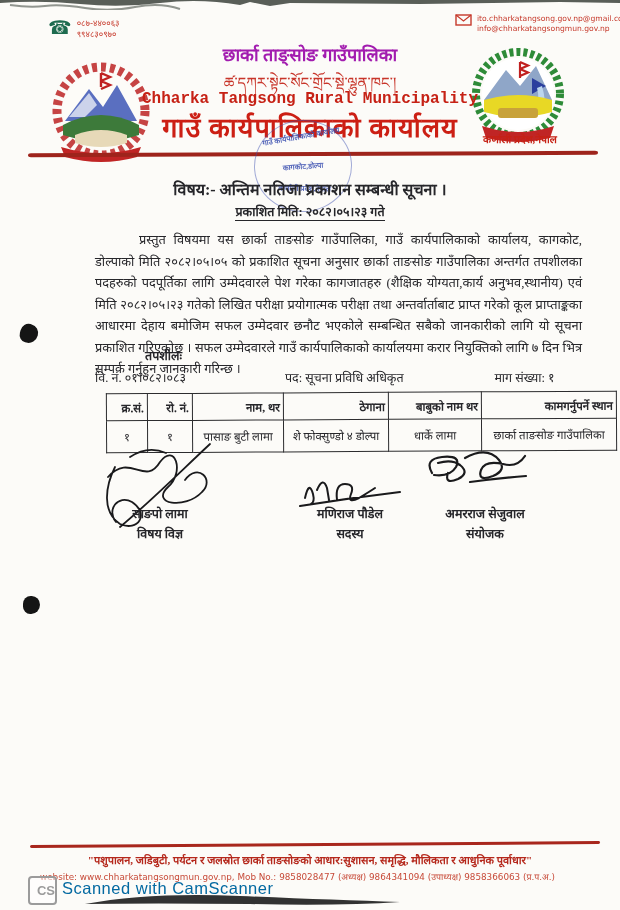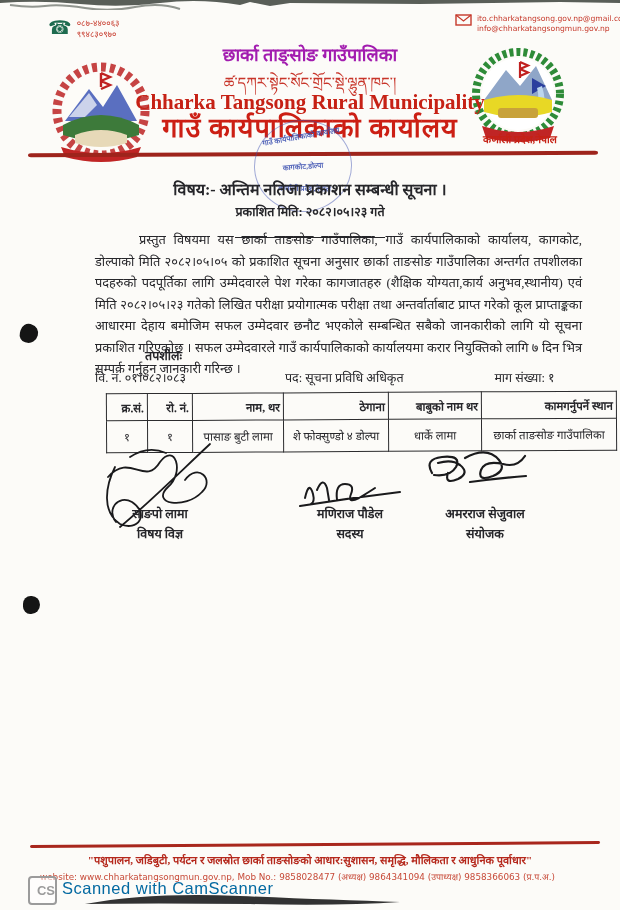--- a/index.html
+++ b/index.html
@@ -13,32 +13,32 @@
   .center{text-align:center;}
   
   .phone-block{left:48px;top:18px;display:flex;gap:5px;align-items:flex-start;}
   .phone-glyph{font-size:19px;color:#1d6b4f;line-height:20px;}
   .phone-nums{font-size:8.5px;line-height:11px;color:#c6392b;font-family:"DejaVu Sans",sans-serif;}
   .email-block{left:455px;top:14px;display:flex;gap:5px;align-items:flex-start;}
   .email-lines{font-size:7.6px;line-height:10px;color:#c6392b;font-family:"DejaVu Sans",sans-serif;}
   
   .title-np{left:150px;top:42px;width:320px;font-size:18px;font-weight:bold;color:#a21caf;}
   .title-tib{left:150px;top:66px;width:320px;font-size:15px;color:#c8352a;}
-  .title-en{left:130px;top:90px;width:360px;font-size:21px;font-weight:bold;color:#c62115;}
+  .title-en{left:130px;top:90px;width:360px;font-size:16px;font-weight:bold;color:#c62115;font-family:Liberation Mono, monospace;}
   .title-office{left:110px;top:108px;width:400px;font-size:27px;font-weight:bold;color:#cc1f14;letter-spacing:1px;}
   .logo-caption{left:455px;top:132px;width:130px;font-size:10.5px;font-weight:bold;color:#c62115;}
   .header-rule{left:28px;top:152px;width:570px;height:4px;background:#9e241c;border-radius:3px/2px;transform:rotate(-0.25deg);}
   
   .stamp{left:248px;top:118px;width:110px;height:96px;color:#3a4fb0;opacity:0.85;transform:rotate(-4deg);}
   .stamp .ring{position:absolute;left:6px;top:2px;width:96px;height:90px;border:1.5px solid rgba(58,79,176,.55);border-radius:50%;}
   .stamp .sline{position:absolute;width:110px;text-align:center;font-size:7.5px;font-weight:bold;line-height:9px;}
   
   .subject{left:60px;top:178px;width:500px;font-size:16px;font-weight:bold;}
   .pubdate{left:60px;top:203px;width:500px;font-size:12.5px;font-weight:bold;}
-  .pubdate span{border-bottom:1px solid #26262a;padding-bottom:18px;}
+  .pubdate span{border-bottom:1px solid #26262a;padding-bottom:1px;}
   
   .body-par{left:95px;top:230px;width:487px;font-size:12.8px;line-height:21.5px;text-align:justify;text-indent:44px;}
   .tapasil{left:145px;top:347px;font-size:12.5px;font-weight:bold;}
   .detail-row{left:95px;top:369px;width:487px;font-size:12.5px;font-weight:normal;display:flex;}
   .detail-row .adv{width:190px;}
   .detail-row .post{width:190px;}
   .detail-row .demand{flex:1;text-align:center;padding-right:8px;}
   
   table.res{position:absolute;left:106px;top:392px;border-collapse:collapse;transform:rotate(-0.3deg);}
   table.res th,table.res td{border:1.3px solid #2c2c2e;text-align:center;font-size:11.5px;padding:3px 3px;}

